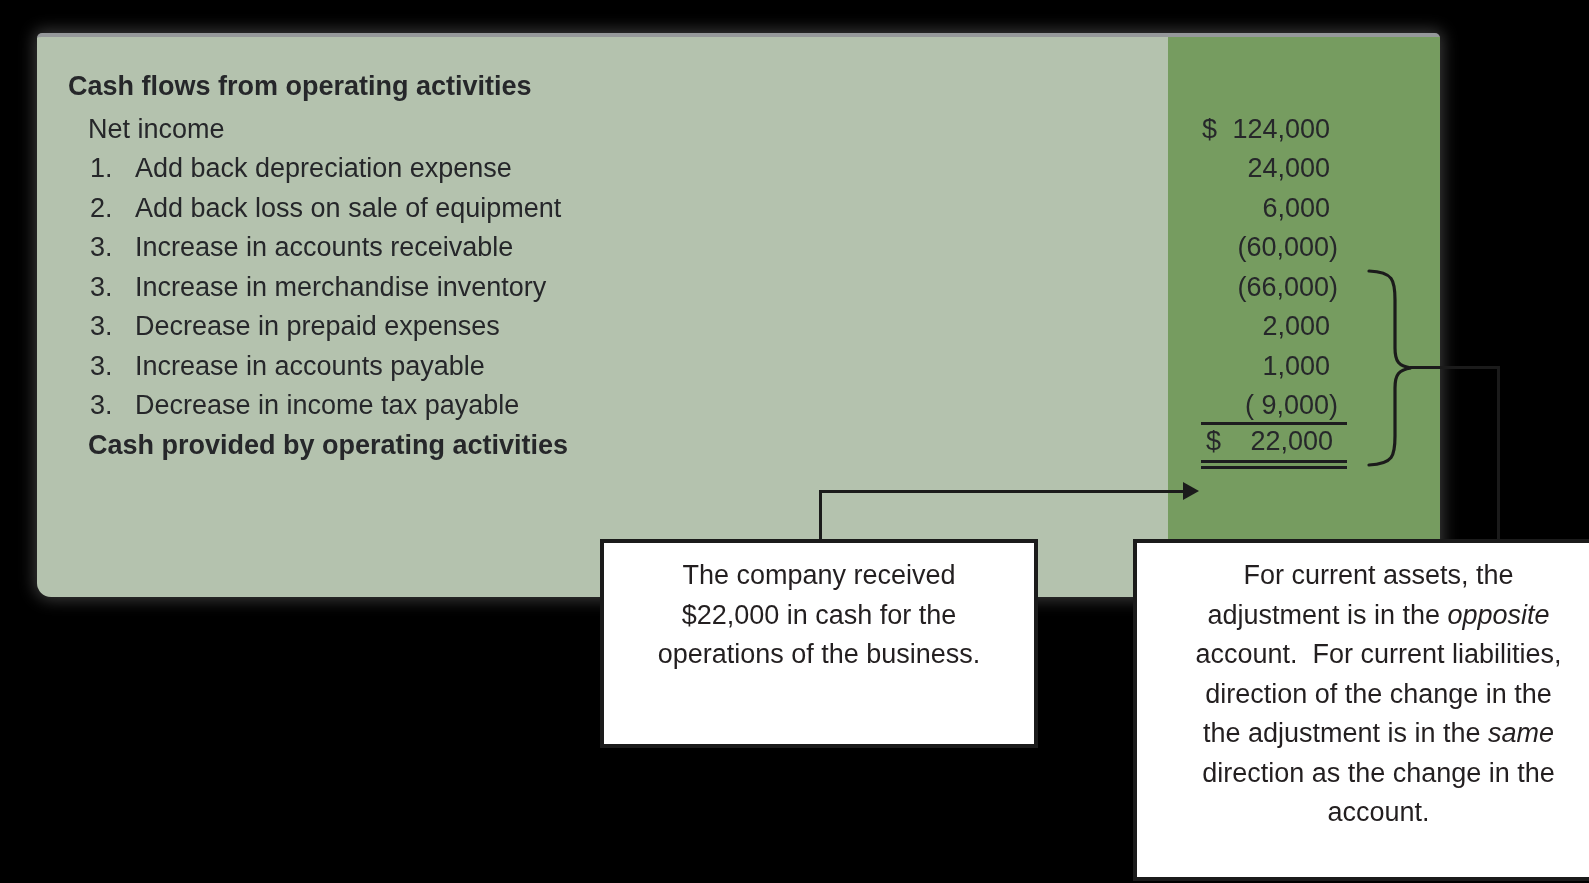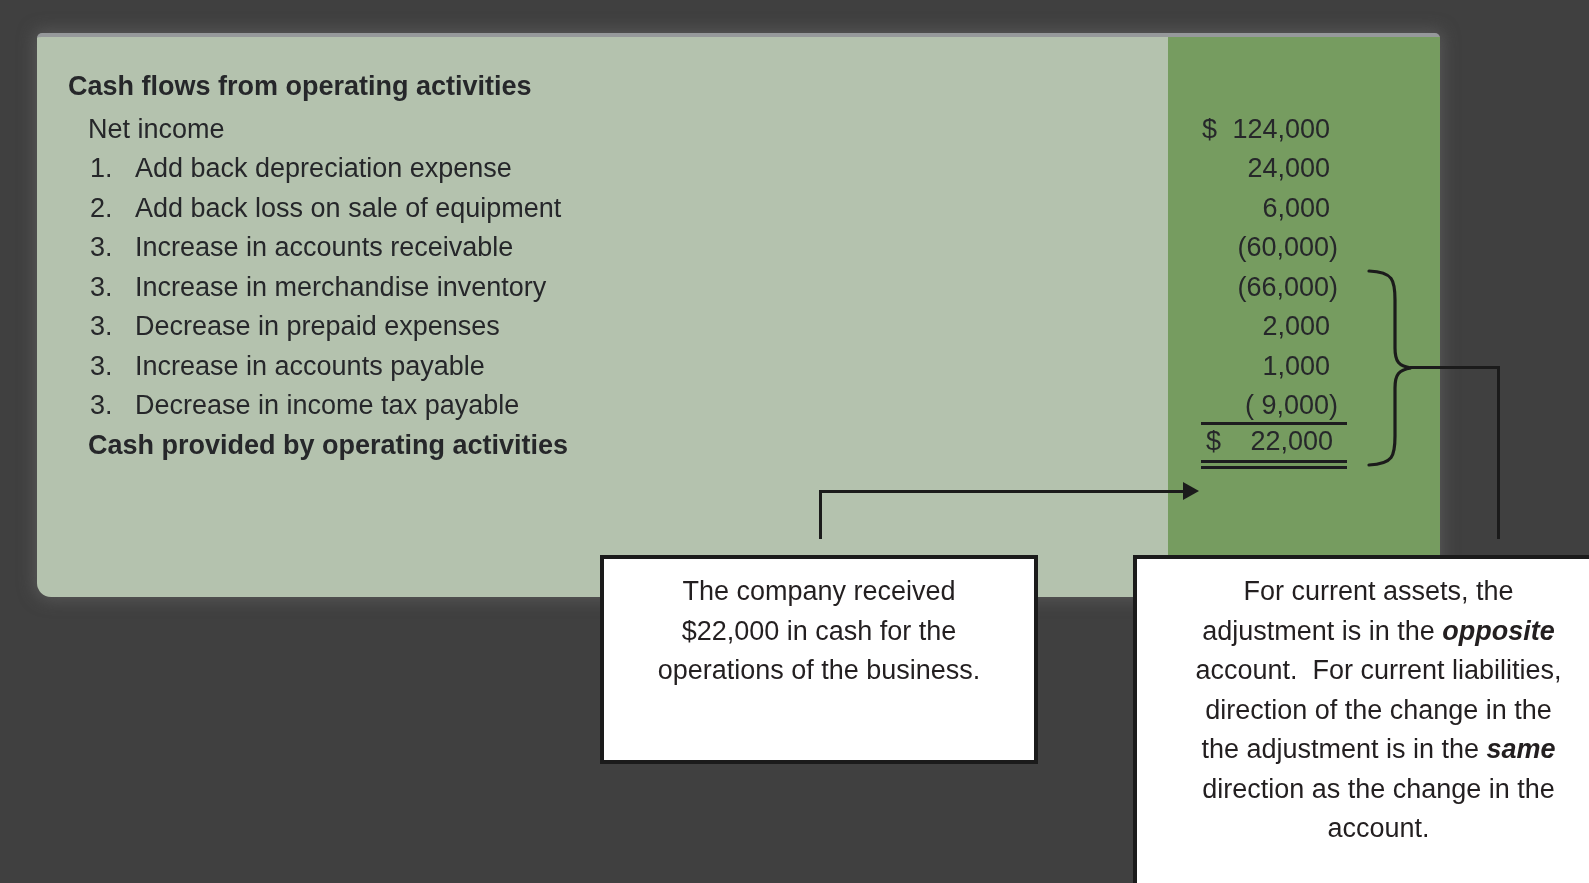--- a/index.html
+++ b/index.html
@@ -1,17 +1,17 @@
 <!DOCTYPE html>
 <html><head>
 <meta charset="utf-8">
 <style>
   html,body{margin:0;padding:0;background:#ffffff;}
   .stage{
-    position:relative;width:1589px;height:883px;background:#404040;overflow:hidden;
+    position:relative;width:1589px;height:883px;background:#000000;overflow:hidden;
     font-family:"Liberation Sans","DejaVu Sans",sans-serif;color:#26272a;
   }
   
   .panel{
     position:absolute;left:37px;top:33px;width:1403px;height:564px;box-sizing:border-box;
     background:#b4c2ae;border-top:4px solid #96999b;border-radius:5px 5px 0 14px;
     box-shadow:0 0 16px 3px rgba(105,105,105,.55);
   }
   .amount-col{
     position:absolute;top:0;bottom:0;left:1131px;width:272px;background:#769c60;z-index:1;
@@ -36,26 +36,26 @@
   #arrow-head{
     position:absolute;left:1183px;top:482px;width:0;height:0;z-index:3;
     border-top:9px solid transparent;border-bottom:9px solid transparent;border-left:16px solid #1b1b1b;
   }
   #brace-h{left:1410px;top:366px;width:90px;height:3px;}
   #brace-v{left:1497px;top:366px;width:3px;height:173px;}
   #brace{position:absolute;left:1366px;top:268px;z-index:3;}
   
   .callout{
     position:absolute;background:#ffffff;border:4px solid #1b1b1b;box-sizing:border-box;
-    z-index:4;text-align:center;color:#231f20;font-size:27px;margin-top:16px;
+    z-index:4;text-align:center;color:#231f20;font-size:27px;
   }
   #box1{left:600px;top:539px;width:438px;height:209px;padding-top:13px;}
   #box2{left:1133px;top:539px;width:491px;height:342px;padding-top:13px;}
   .cl-line{line-height:39.5px;white-space:pre-wrap;}
-  .cl-line i{font-style:italic;font-weight:bold;}
+  .cl-line i{font-style:italic;}
 </style>
 </head>
 <body>
 
 <div class="stage">
 
   <div class="panel">
     <div class="amount-col"></div>
     <div class="rows" id="rows">
       <div class="row title">Cash flows from operating activities</div>

